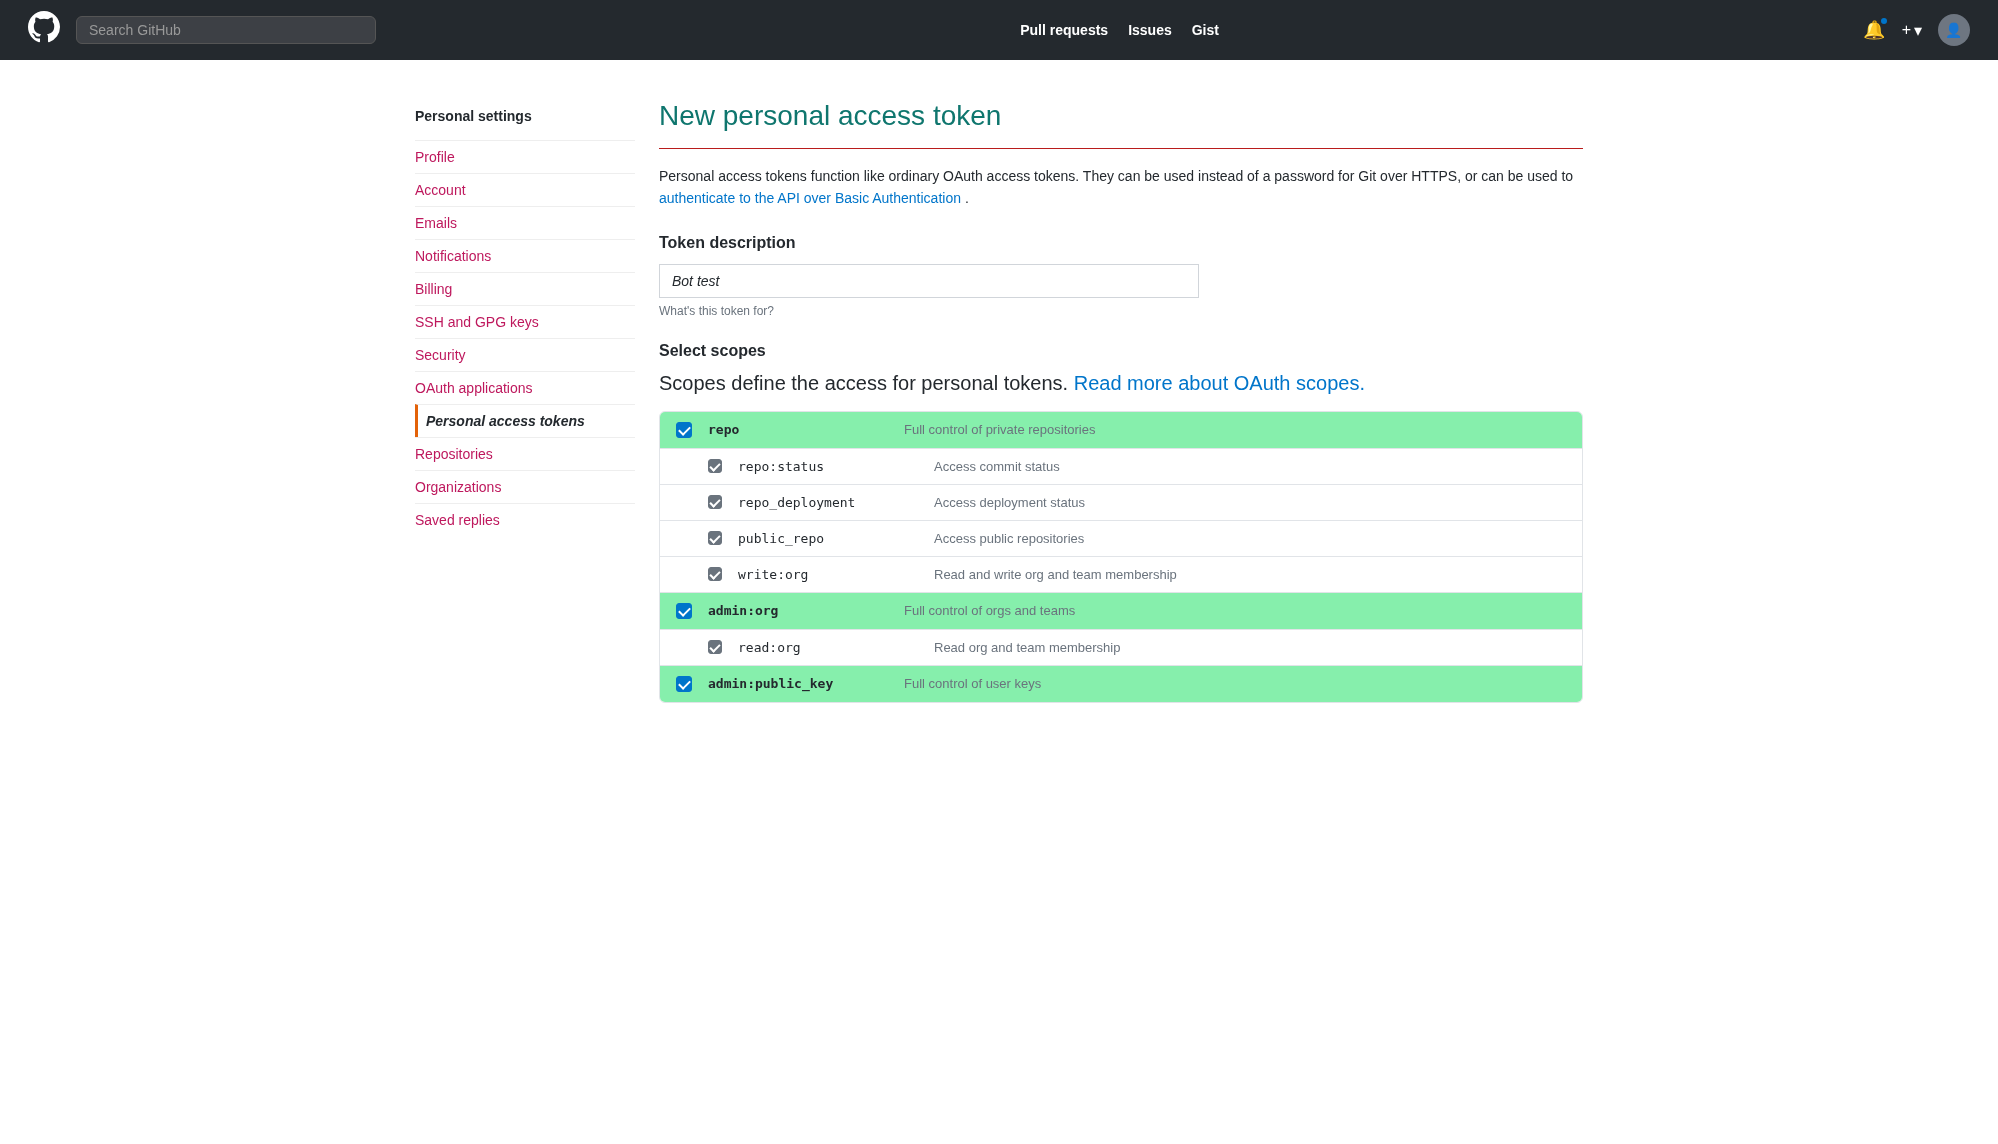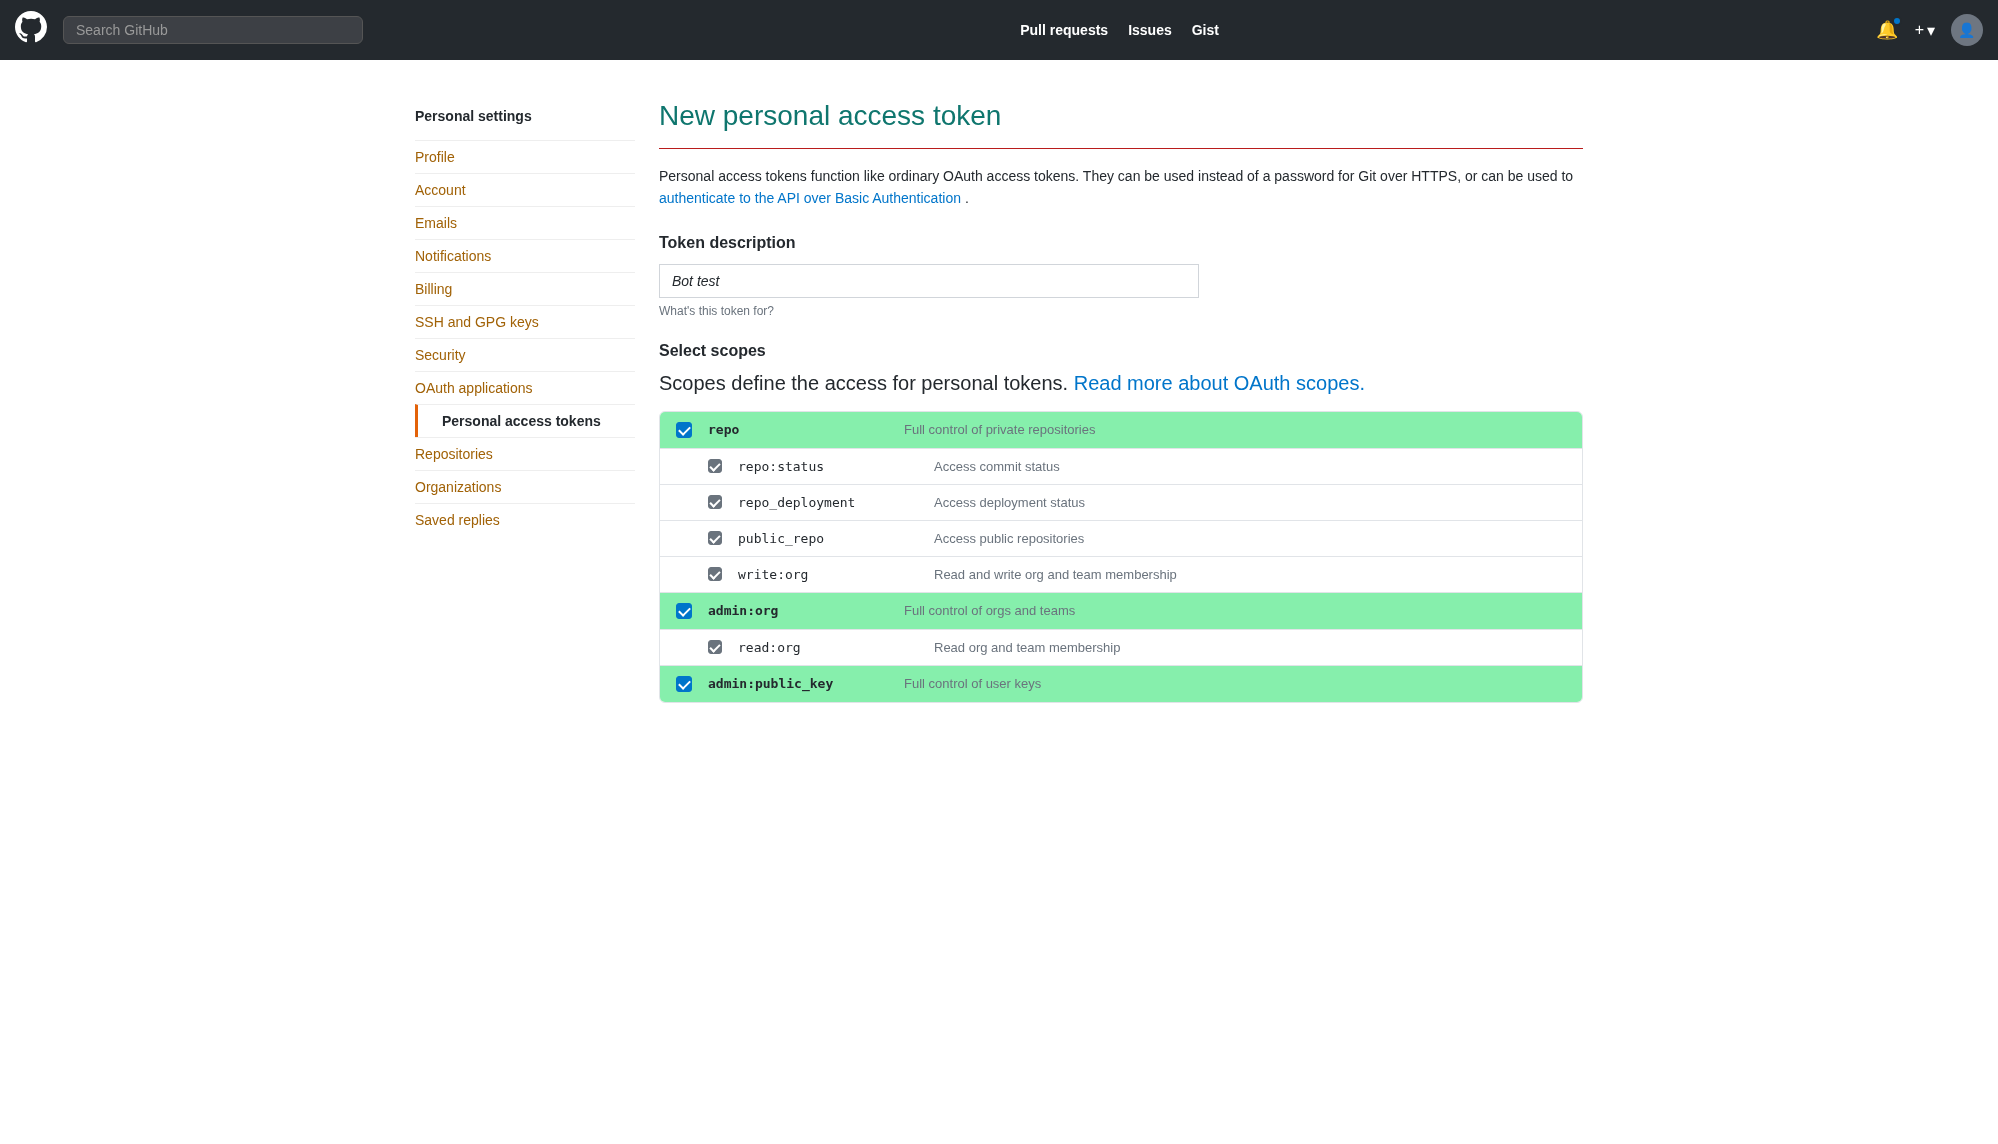--- a/index.html
+++ b/index.html
@@ -4,21 +4,21 @@
   <style>
     * { box-sizing: border-box; margin: 0; padding: 0; }
     body { font-family: -apple-system, BlinkMacSystemFont, "Segoe UI", Helvetica, Arial, sans-serif; font-size: 14px; color: #24292e; background: #fff; }
 
     
     .header {
       background: #24292e;
       height: 60px;
       display: flex;
       align-items: center;
-      padding: 0 15px;
+      padding: 0 28px;
       gap: 16px;
     }
     .header-logo {
       color: #fff;
       font-size: 24px;
       flex-shrink: 0;
     }
     .header-search {
       flex: 1;
       max-width: 300px;
@@ -107,31 +107,32 @@
     .sidebar-title {
       font-size: 14px;
       font-weight: 600;
       color: #24292e;
       padding: 8px 0 8px 0;
       margin-bottom: 8px;
     }
     .sidebar-item {
       display: block;
       padding: 8px 0;
-      color: #a16207;
+      color: #be185d;
       text-decoration: none;
       font-size: 14px;
       border-top: 1px solid #eee;
       cursor: pointer;
     }
     .sidebar-item.active {
       font-weight: 600;
       color: #24292e;
       border-left: 3px solid #e36209;
-      padding-left: 24px;
+      padding-left: 8px;
+      font-style: italic;
     }
 
     
     .main {
       flex: 1;
     }
     .page-title {
       font-size: 28px;
       font-weight: 300;
       color: #0f766e;

